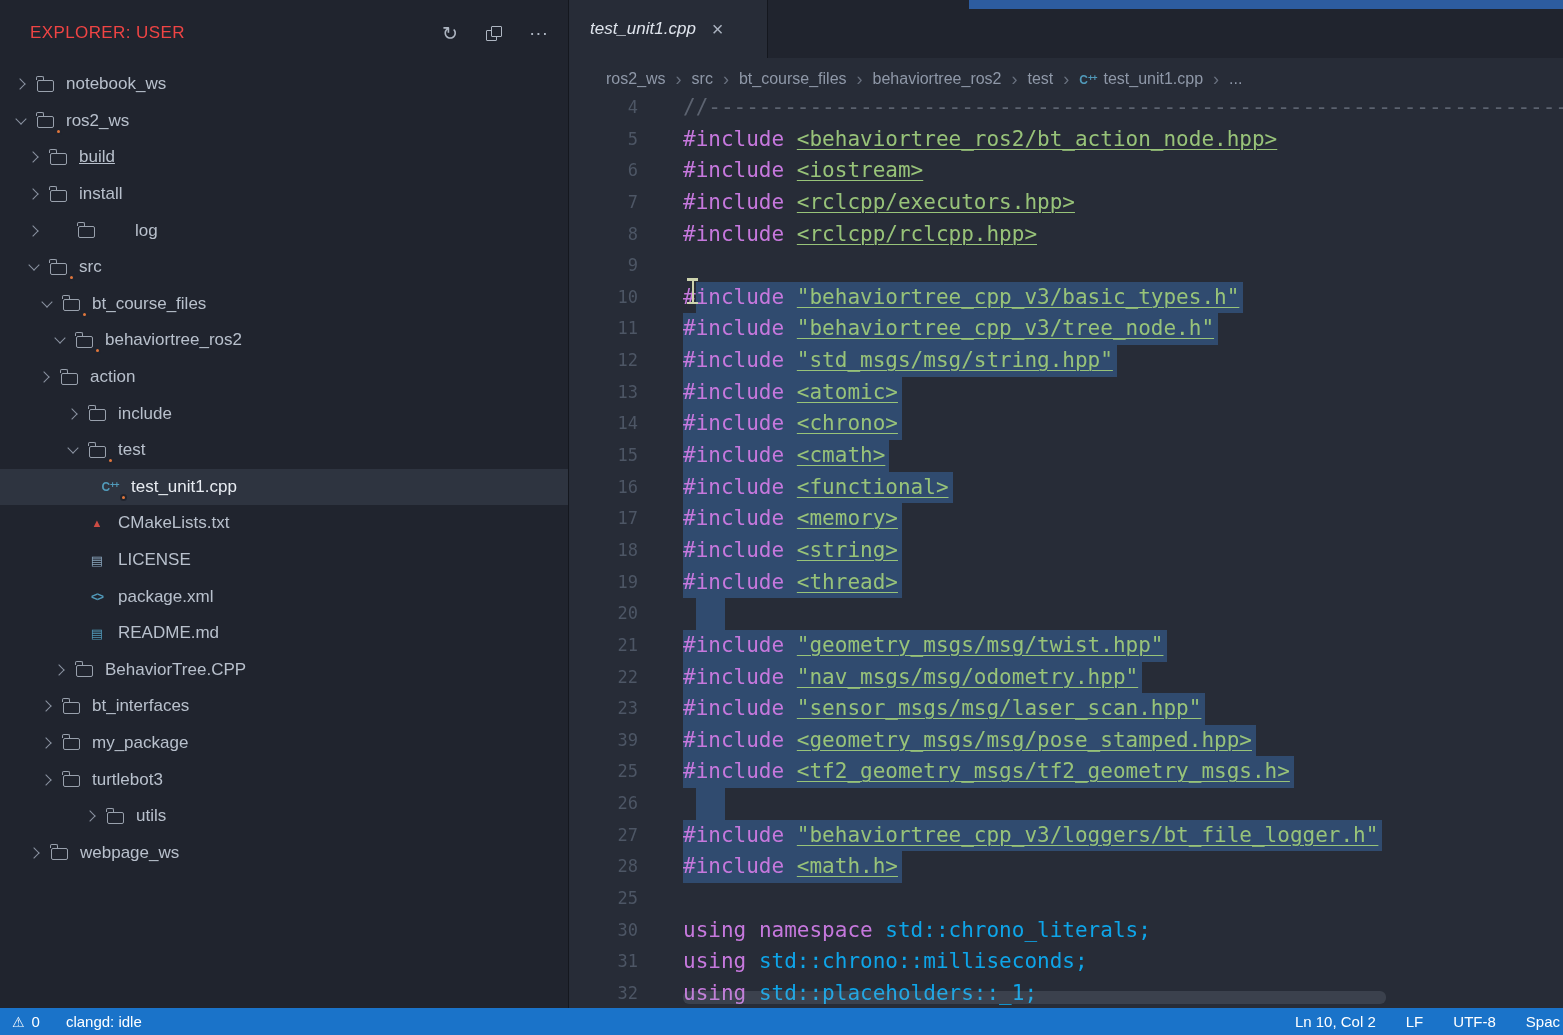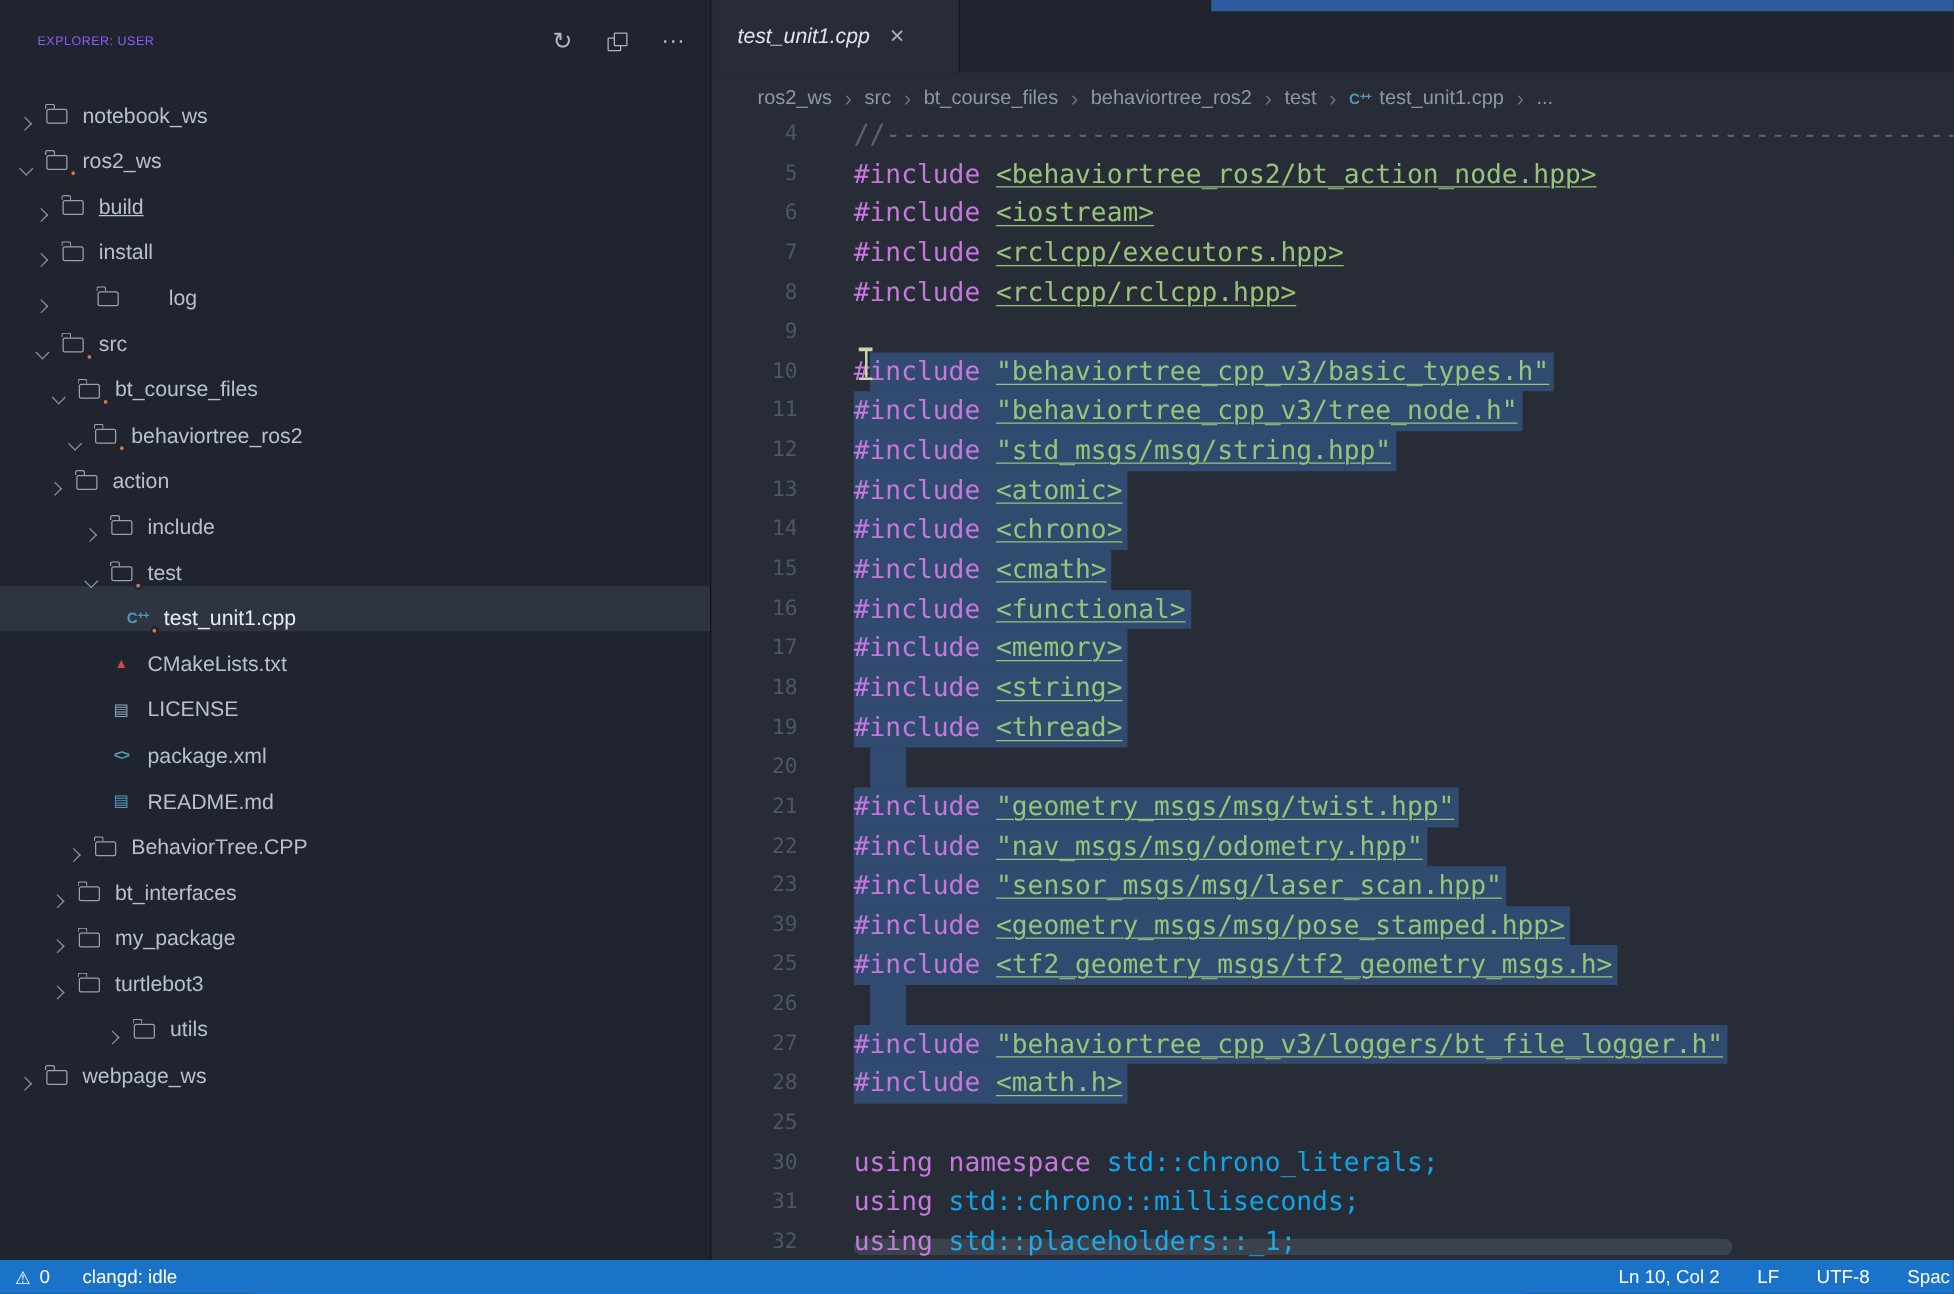--- a/index.html
+++ b/index.html
@@ -10,30 +10,30 @@
   }
   *{box-sizing:border-box}
   body{margin:0;width:1563px;height:1035px;overflow:hidden;background:#272c37;
        font-family:"Liberation Sans",sans-serif;}
   .app{position:relative;width:1563px;height:1035px}
 
   
   .sidebar{position:absolute;left:0;top:0;width:569px;bottom:27px;background:#20242e;
            border-right:1px solid #14171e;overflow:hidden}
   .sidebar-header{height:66px;display:flex;align-items:center;padding:0 20px 0 30px}
-  .sidebar-title{font-size:10px;color:#8b5cf6;letter-spacing:.4px}
+  .sidebar-title{font-size:17px;color:#ef4444;letter-spacing:.4px}
   .hdr-icons{margin-left:auto;display:flex;align-items:center;gap:28px;color:#aeb6c2}
   .hicon{font-size:19px;cursor:pointer;display:inline-flex;align-items:center}
   .sqicon{position:relative;width:15px;height:15px;display:inline-block}
   .sqicon::before{content:"";position:absolute;left:0;top:4px;width:9px;height:9px;
                   border:1.6px solid #aeb6c2;border-radius:1px}
   .sqicon::after{content:"";position:absolute;left:5px;top:0;width:9px;height:9px;
                  border:1.6px solid #aeb6c2;border-radius:1px;background:#20242e}
   .tree{position:absolute;top:66px;left:0;right:0}
-  .row{display:flex;align-items:flex-end;height:36.6px;cursor:pointer;color:#b8c0cc;
+  .row{display:flex;align-items:center;height:36.6px;cursor:pointer;color:#b8c0cc;
        font-size:17px;white-space:nowrap}
   .row.selected{background:#2e3440;color:#e8ecf2}
   .chev{width:22px;display:flex;justify-content:center;flex:none}
   .chev::before{content:"";width:7px;height:7px;border-right:1.7px solid #8a93a1;
                 border-bottom:1.7px solid #8a93a1;display:block}
   .chev.closed::before{transform:rotate(-45deg);margin-left:-2px}
   .chev.open::before{transform:rotate(45deg);margin-top:-4px}
   .chev.none::before{display:none}
   .ficon{width:26px;flex:none;display:flex;justify-content:center;align-items:center;
          position:relative;margin-right:8px;height:22px}
@@ -253,21 +253,21 @@
           </span>
           <span class="flabel">turtlebot3</span>
         </div>
         <div class="row" style="padding-left: 36px; margin-left: 44px;">
           <span class="chev closed"></span>
           <span class="ficon">
             <span class="folder"></span>
           </span>
           <span class="flabel">utils</span>
         </div>
-        <div class="row" style="padding-left: 10px;">
+        <div class="row" style="padding-left: 24px;">
           <span class="chev closed"></span>
           <span class="ficon">
             <span class="folder"></span>
           </span>
           <span class="flabel">webpage_ws</span>
         </div>
       </div>
   </aside>
 
   <section class="editor-region">

